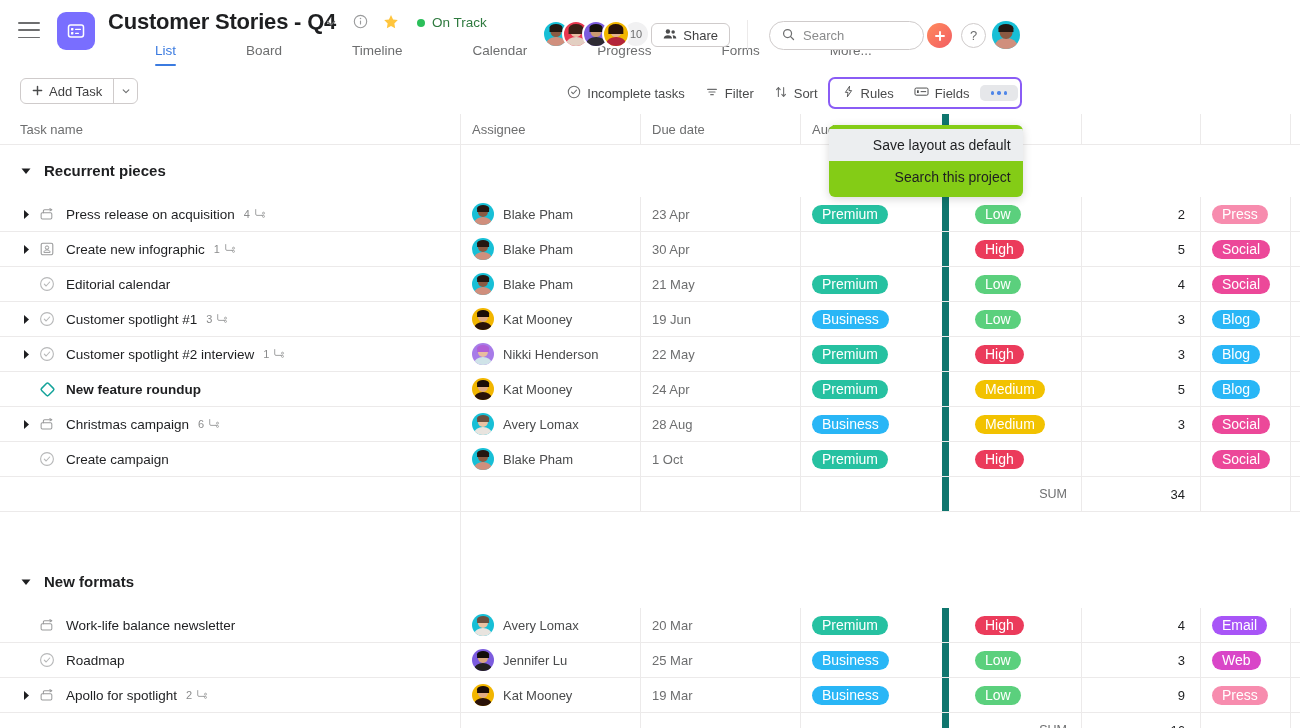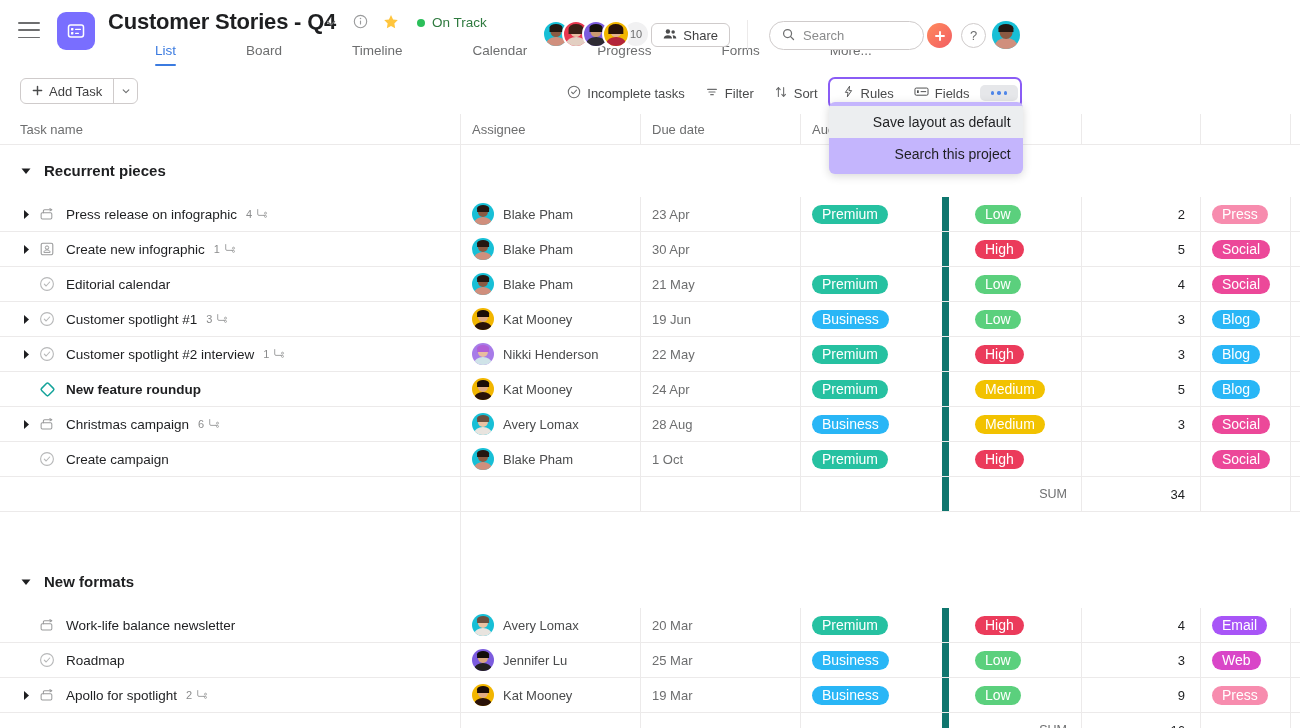--- a/index.html
+++ b/index.html
@@ -85,21 +85,21 @@
 
   .tb-right { position: absolute; right: 10px; top: 7px; display: flex; align-items: center; gap: 0; }
   .tb-btn { display: flex; align-items: center; gap: 6px; font-size: 13px; color: #4a4b4c;
             padding: 5px 10px; border-radius: 5px; cursor: pointer; white-space: nowrap; }
   .menu-wrap { position: relative; border: 2px solid #8A5CF5; border-radius: 7px;
                display: flex; align-items: center; padding: 1px 2px; text-align: right; }
   .dots-btn { background: #e6e7ea; border-radius: 5px; padding: 6px 11px; display: flex; gap: 3px;
               align-items: center; cursor: pointer; }
   .dots-btn i { width: 3.5px; height: 3.5px; border-radius: 50%; background: #4f86e8; display: block; }
 
-  .dropdown { position: absolute; left: -1px; top: 23px; width: 194px; background: #c4b5fd;
+  .dropdown { position: absolute; left: -1px; top: 46px; width: 194px; background: #84cc16;
               border-radius: 6px; box-shadow: 0 2px 10px rgba(0,0,0,.16); padding: 4px 0;
               z-index: 40; overflow: hidden; }
   .dd-item { font-size: 14px; color: #1e1f21; padding: 8px 12px; cursor: pointer; white-space: nowrap; }
   .dd-item.hl { background: #eceef0; }
 
   
   .grid { position: absolute; left: 0; top: 114px; width: 1300px; height: 614px; }
   .row { position: relative; height: 35px; border-bottom: 1px solid #eceaea; display: flex; }
   .hrow { height: 31px; border-bottom: 1px solid #eceaea; }
   .cell { position: relative; display: flex; align-items: center; height: 100%; }
@@ -393,21 +393,21 @@
                 <path d="M2 1 L7 5.5 L2 10 Z" fill="#1e1f21"></path>
               </svg>
             </span>
             <span class="ticon">
               <svg width="17" height="15" viewBox="0 0 18 16">
                 <rect x="2.2" y="6.2" width="11.4" height="6.6" rx="1.3" stroke="#9a9b9c" stroke-width="1.1" fill="none"></rect>
                 <path d="M4.6 6.2 V4.2 a1.3 1.3 0 0 1 1.3-1.3 H13" stroke="#9a9b9c" stroke-width="1.1" fill="none" stroke-linecap="round"></path>
                 <path d="M11.6 1.7 L13.6 2.9 L11.6 4.1" stroke="#9a9b9c" stroke-width="1.1" fill="none" stroke-linecap="round" stroke-linejoin="round"></path>
               </svg>
             </span>
-            <span class="tname">Press release on infographic</span>
+            <span class="tname">Press release on acquisition</span>
             <span class="subcount">4 <span><svg width="12" height="11" viewBox="0 0 14 12">
                   <path d="M2 1.4 v5.3 a1.5 1.5 0 0 0 1.5 1.5 H9.2" stroke="#9a9b9c" stroke-width="1.1" fill="none" stroke-linecap="round"></path>
                   <circle cx="11.1" cy="5.6" r="1.15" stroke="#9a9b9c" stroke-width="1" fill="none"></circle>
                   <circle cx="11.1" cy="9.4" r="1.15" stroke="#9a9b9c" stroke-width="1" fill="none"></circle>
                   <path d="M9.2 8.2 h0.9" stroke="#9a9b9c" stroke-width="1.1" stroke-linecap="round"></path>
                 </svg></span></span>
           </div>
           <div class="cell c-assign">
             <span class="rav" style="background:#17BFD6">
               <div class="face">

